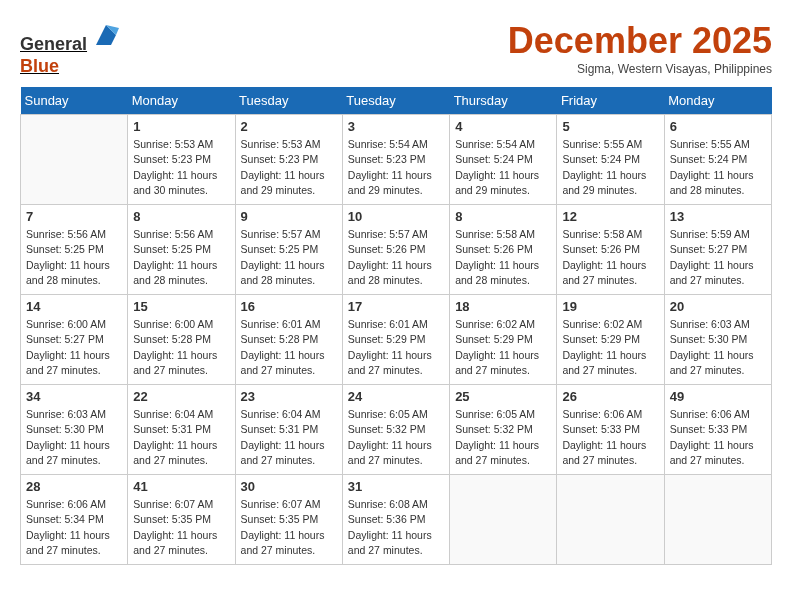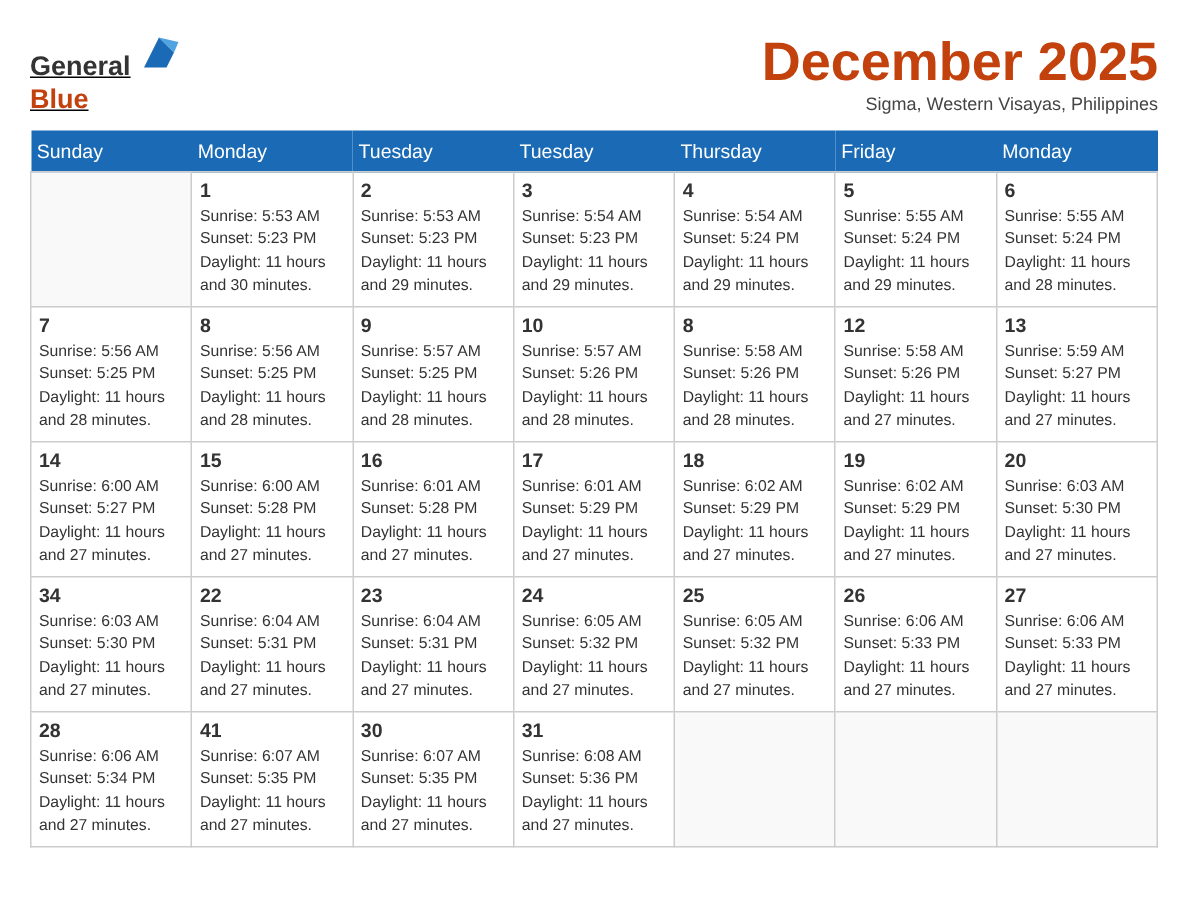--- a/index.html
+++ b/index.html
@@ -223,21 +223,21 @@
         </td>
         <td>
           <span class="day-num">25</span>
           <div class="day-info">Sunrise: 6:05 AM<br>Sunset: 5:32 PM<br>Daylight: 11 hours<br>and 27 minutes.</div>
         </td>
         <td>
           <span class="day-num">26</span>
           <div class="day-info">Sunrise: 6:06 AM<br>Sunset: 5:33 PM<br>Daylight: 11 hours<br>and 27 minutes.</div>
         </td>
         <td>
-          <span class="day-num">27</span>
+          <span class="day-num">49</span>
           <div class="day-info">Sunrise: 6:06 AM<br>Sunset: 5:33 PM<br>Daylight: 11 hours<br>and 27 minutes.</div>
         </td>
       </tr>
       <tr>
         <td>
           <span class="day-num">28</span>
           <div class="day-info">Sunrise: 6:06 AM<br>Sunset: 5:34 PM<br>Daylight: 11 hours<br>and 27 minutes.</div>
         </td>
         <td>
           <span class="day-num">41</span>

